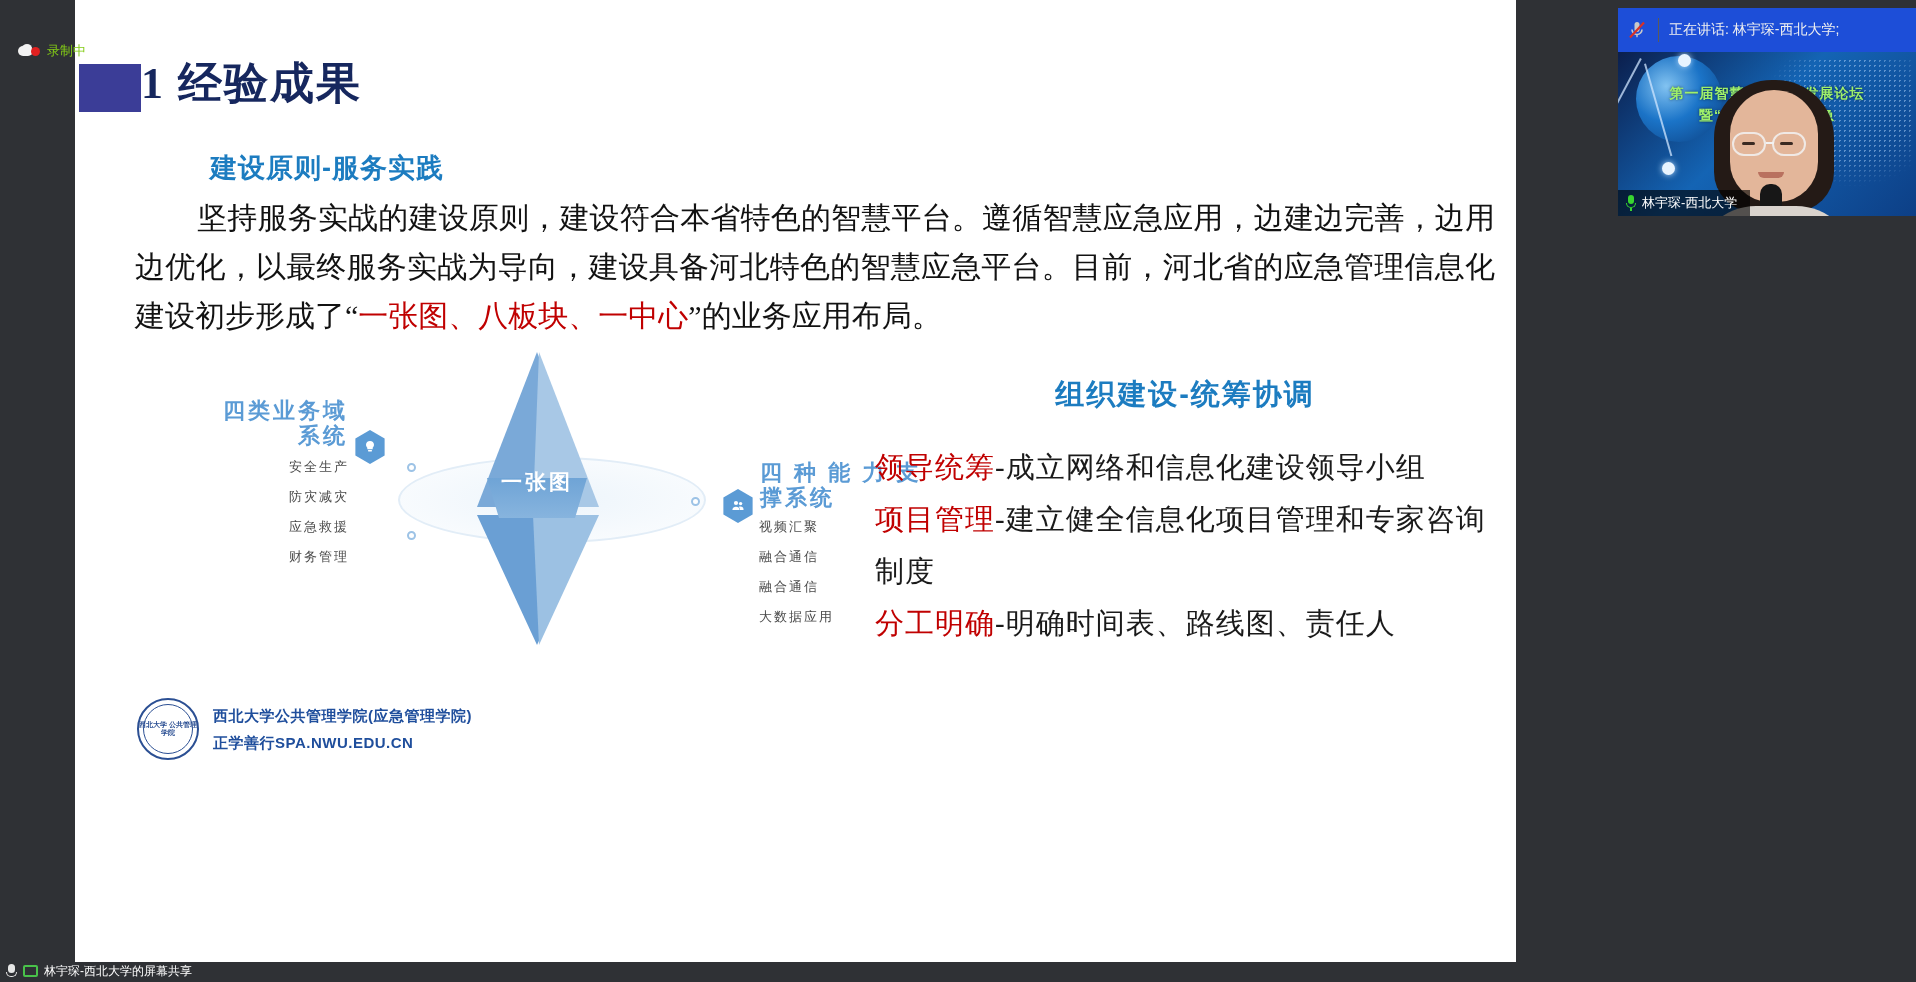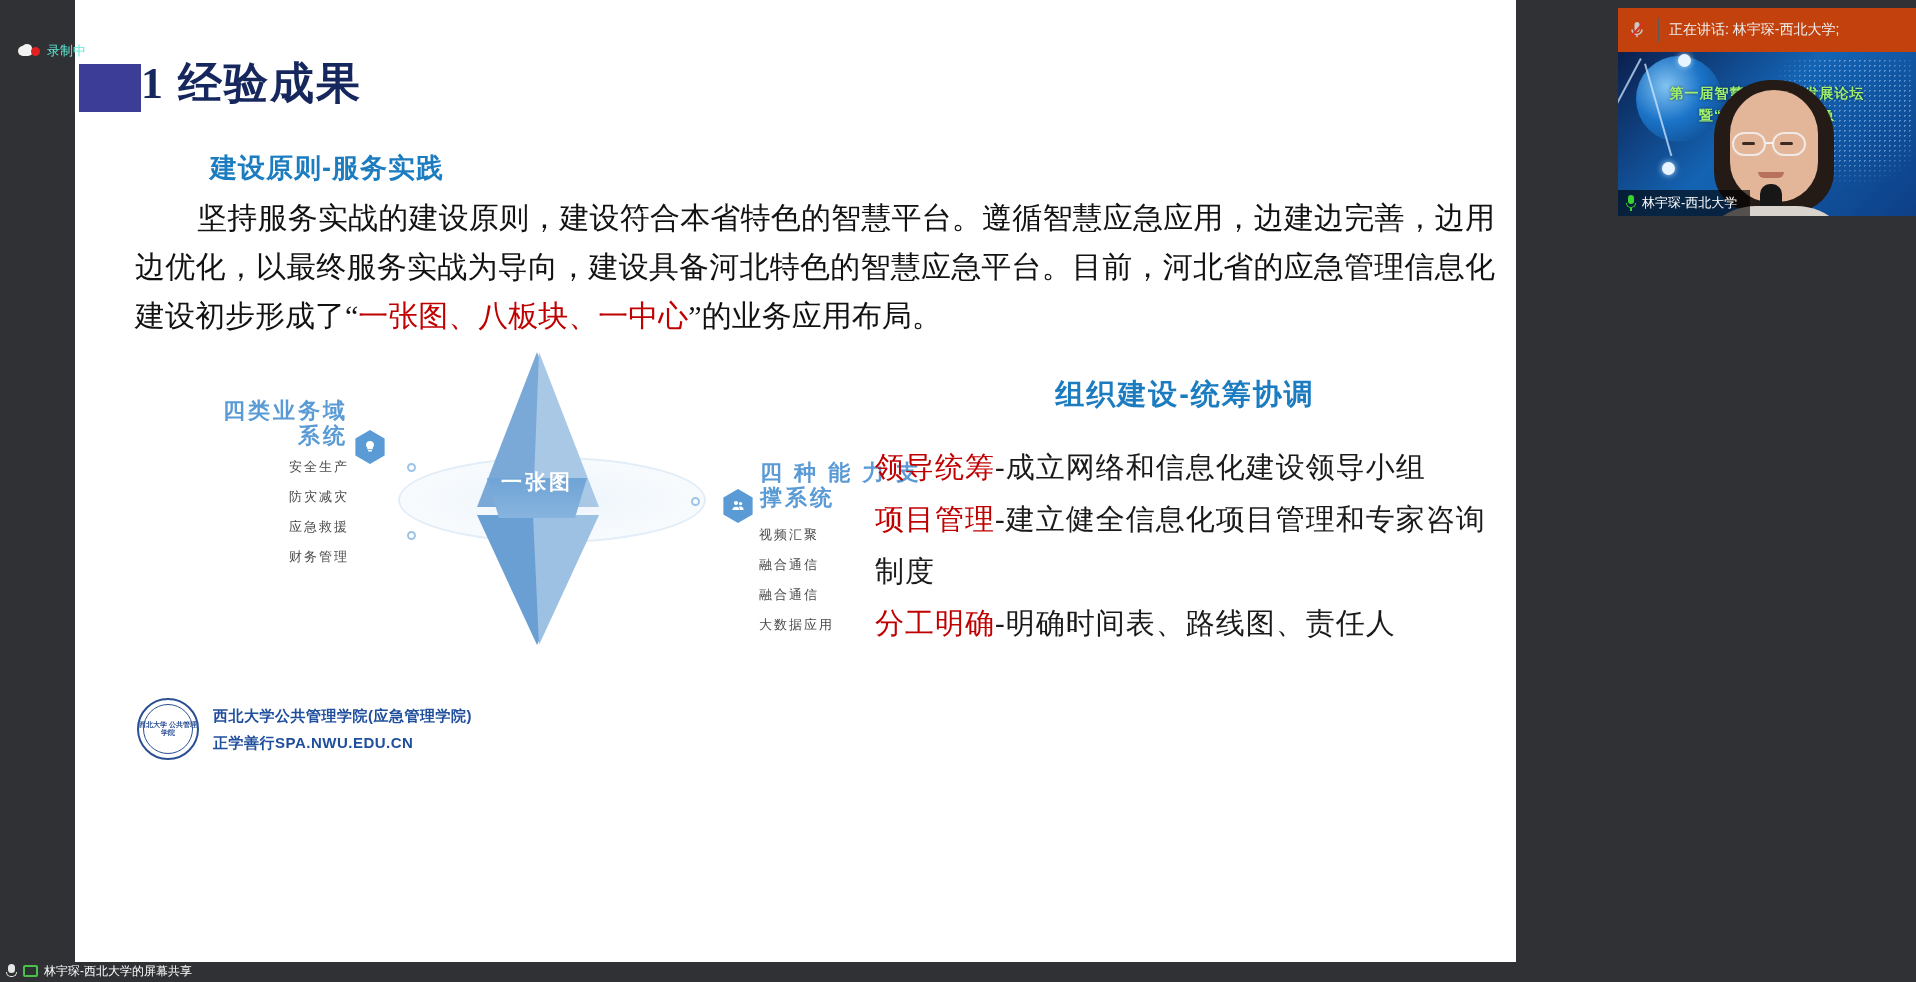--- a/index.html
+++ b/index.html
@@ -10,21 +10,21 @@
     position:relative;
   }
 
   
   #meeting-root { position:absolute; inset:0; background:#2f3135; }
 
   
   #recording-indicator{
     position:absolute; left:18px; top:42px;
     display:flex; align-items:center; gap:7px;
-    color:#5eead4; font-size:13px; z-index:6;
+    color:#84cc16; font-size:13px; z-index:6;
   }
   .rec-cloud{ position:relative; width:22px; height:14px; }
   .rec-cloud .c1{ position:absolute; left:0; top:2px; width:15px; height:10px;
     background:#f2f2f2; border-radius:7px 7px 7px 7px; }
   .rec-cloud .c2{ position:absolute; left:4px; top:0px; width:10px; height:9px;
     background:#f2f2f2; border-radius:50%; }
   .rec-cloud .dot{ position:absolute; right:0; top:3px; width:9px; height:9px;
     background:#e02020; border-radius:50%; }
 
   
@@ -78,21 +78,21 @@
   #dg-left-title .l2{ text-align:right; }
 
   #dg-left-items{ position:absolute; left:86px; top:98px; width:128px; text-align:right; }
   #dg-left-items .dg-item{ position:relative; left:0; top:0; display:block;
     margin-bottom:12px; text-align:right; }
 
   #dg-right-title{ left:625px; top:100px; width:150px; }
   #dg-right-title span{ display:block; }
 
   #dg-right-items{ position:absolute; left:624px; top:158px; width:160px; }
-  #dg-right-items .dg-item{ position:relative; left:0; top:8px; display:block;
+  #dg-right-items .dg-item{ position:relative; left:0; top:0; display:block;
     margin-bottom:12px;font-family:Liberation Mono, monospace; }
 
   
   #dg-ellipse{
     position:absolute; left:263px; top:97px; width:308px; height:86px;
     border:2px solid #e2edf7; border-radius:50%;
     background:radial-gradient(ellipse at 50% 50%, rgba(222,236,248,.55), rgba(240,247,252,.18));
   }
   .dg-node{
     position:absolute; width:9px; height:9px; border-radius:50%;
@@ -165,21 +165,21 @@
     letter-spacing:0; z-index:2;
   }
   #footer-text div{ color:#1f4e9c; font-weight:700; font-size:15px; line-height:27px; letter-spacing:.5px; }
 
   
   #video-panel{
     position:absolute; right:0; top:8px; width:298px; height:208px;
     background:#000; z-index:8; overflow:hidden;
   }
   #video-header{
-    height:44px; background:#c2410c; display:flex; align-items:center;
+    height:44px; background:#1d4ed8; display:flex; align-items:center;
     padding:0 8px; gap:10px; position:relative;
   }
   #mic-muted-icon{ width:22px; height:22px; position:relative; flex:0 0 auto; }
   #video-header .divider{ width:1px; height:24px; background:#5a5a5a; }
   #speaking-label{ color:#f0f0f0; font-size:14px; white-space:nowrap; overflow:hidden; }
   #video-stage{ position:absolute; left:0; top:44px; right:0; bottom:0;
     background:linear-gradient(135deg,#0b1f4d 0%,#1464b4 45%,#0d3f86 100%); overflow:hidden; }
   #globe{
     position:absolute; left:18px; top:4px; width:86px; height:86px; border-radius:50%;
     background:radial-gradient(circle at 35% 35%, #8fd2ff 0%, #1c79cf 45%, #0b3b7a 100%);

